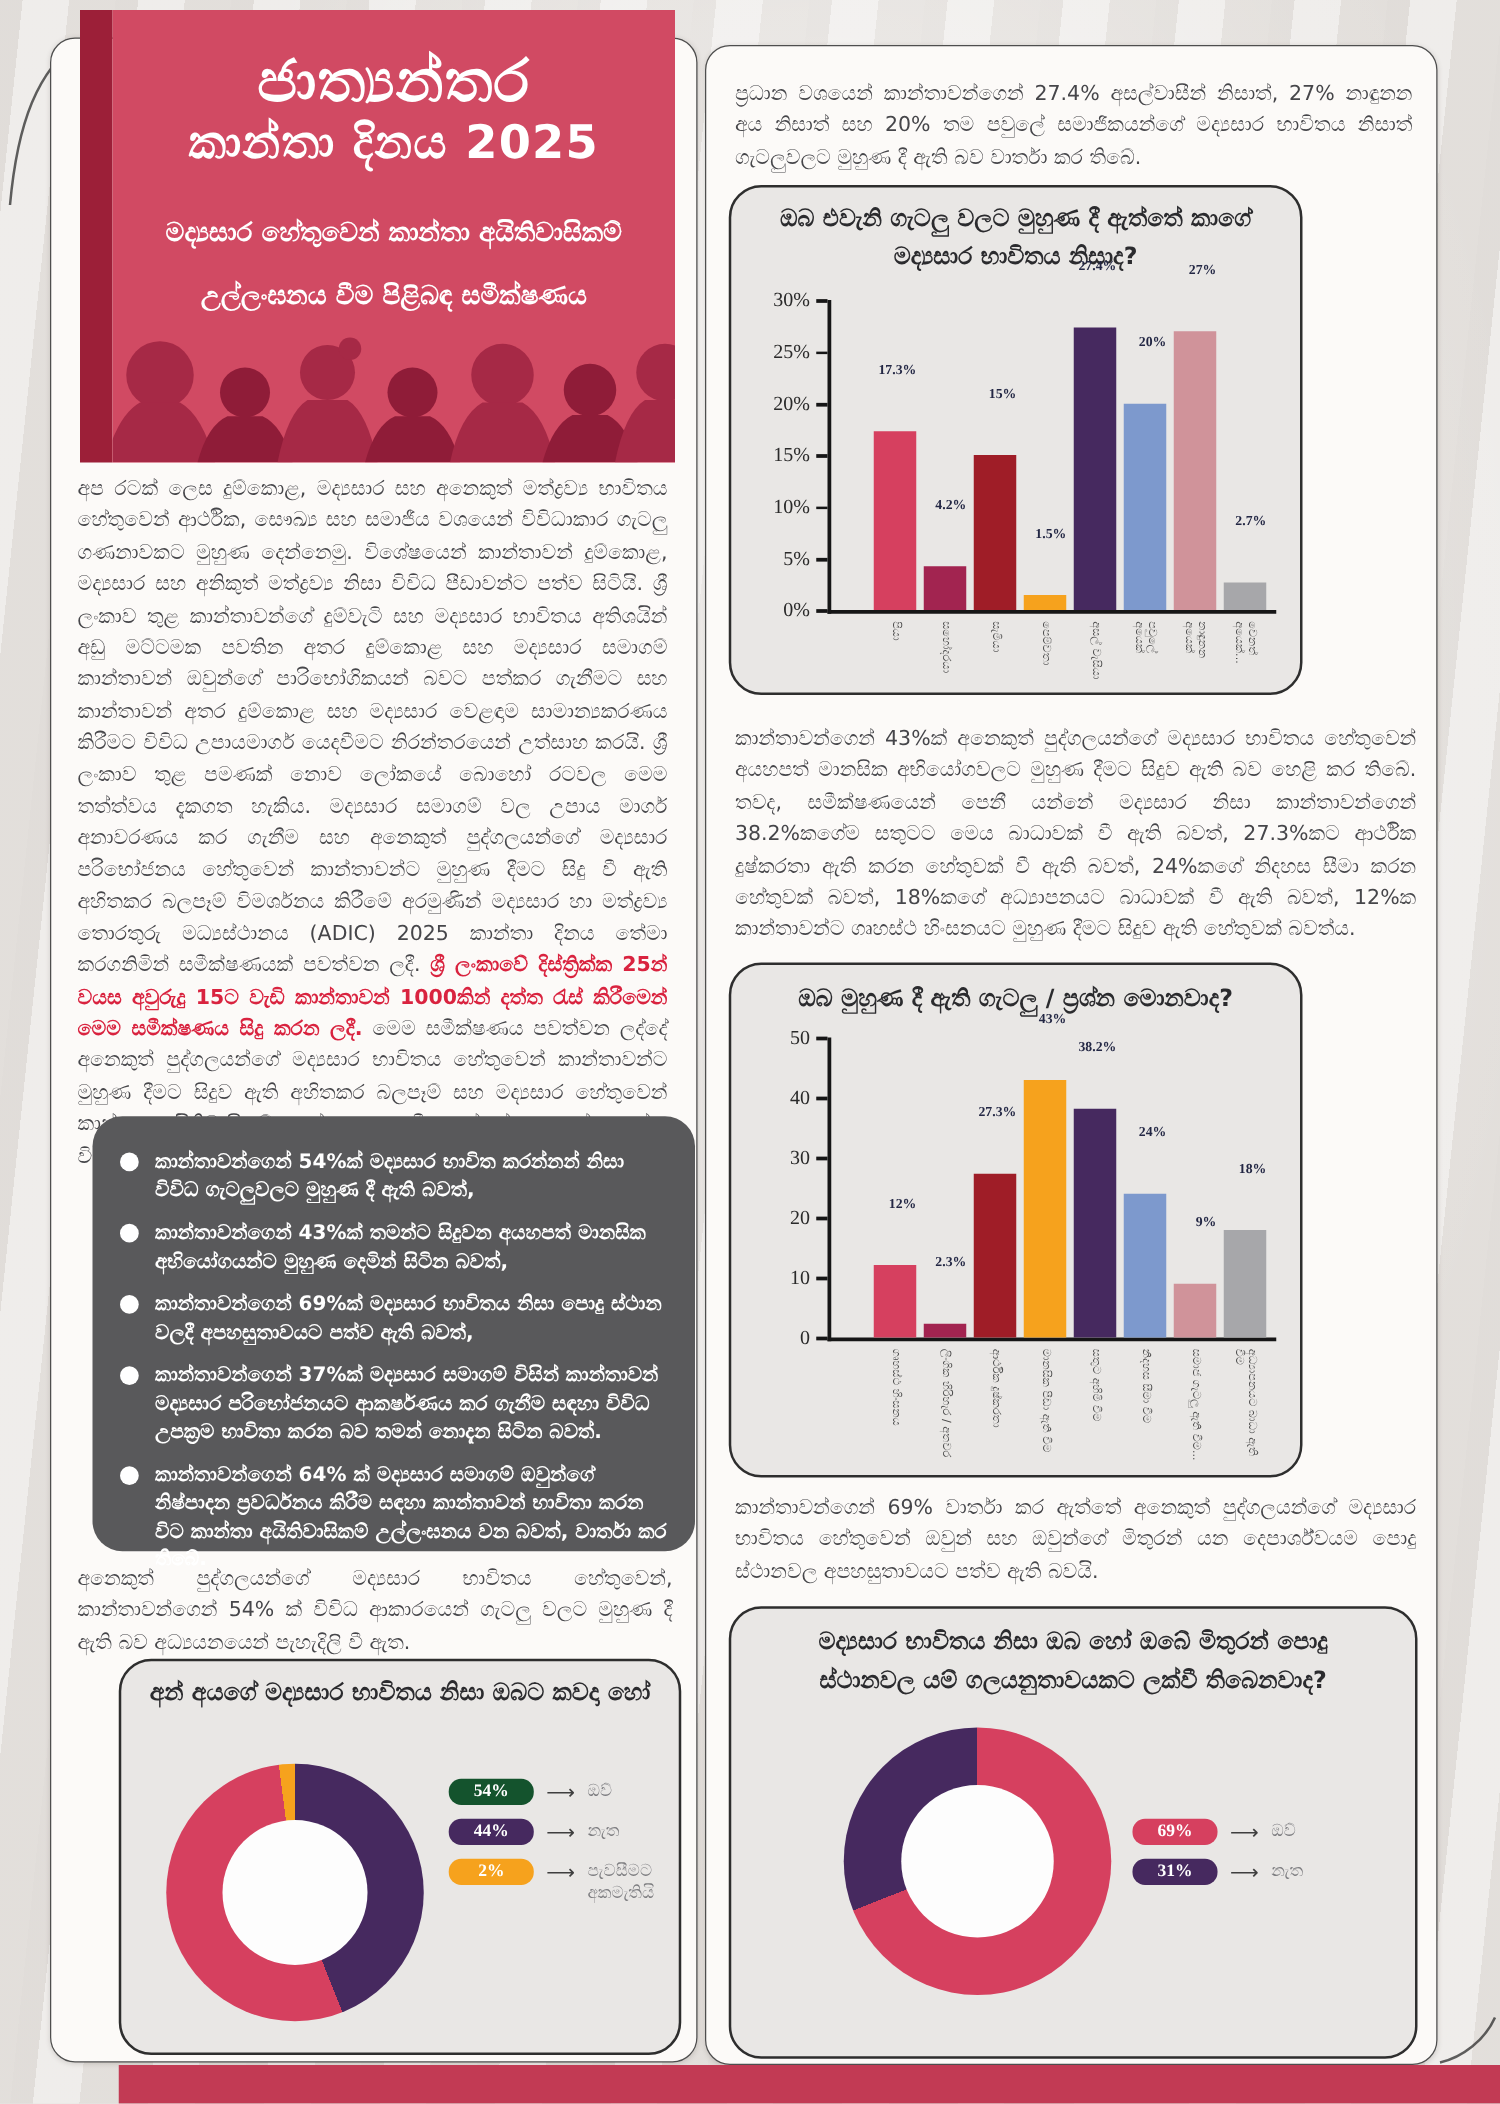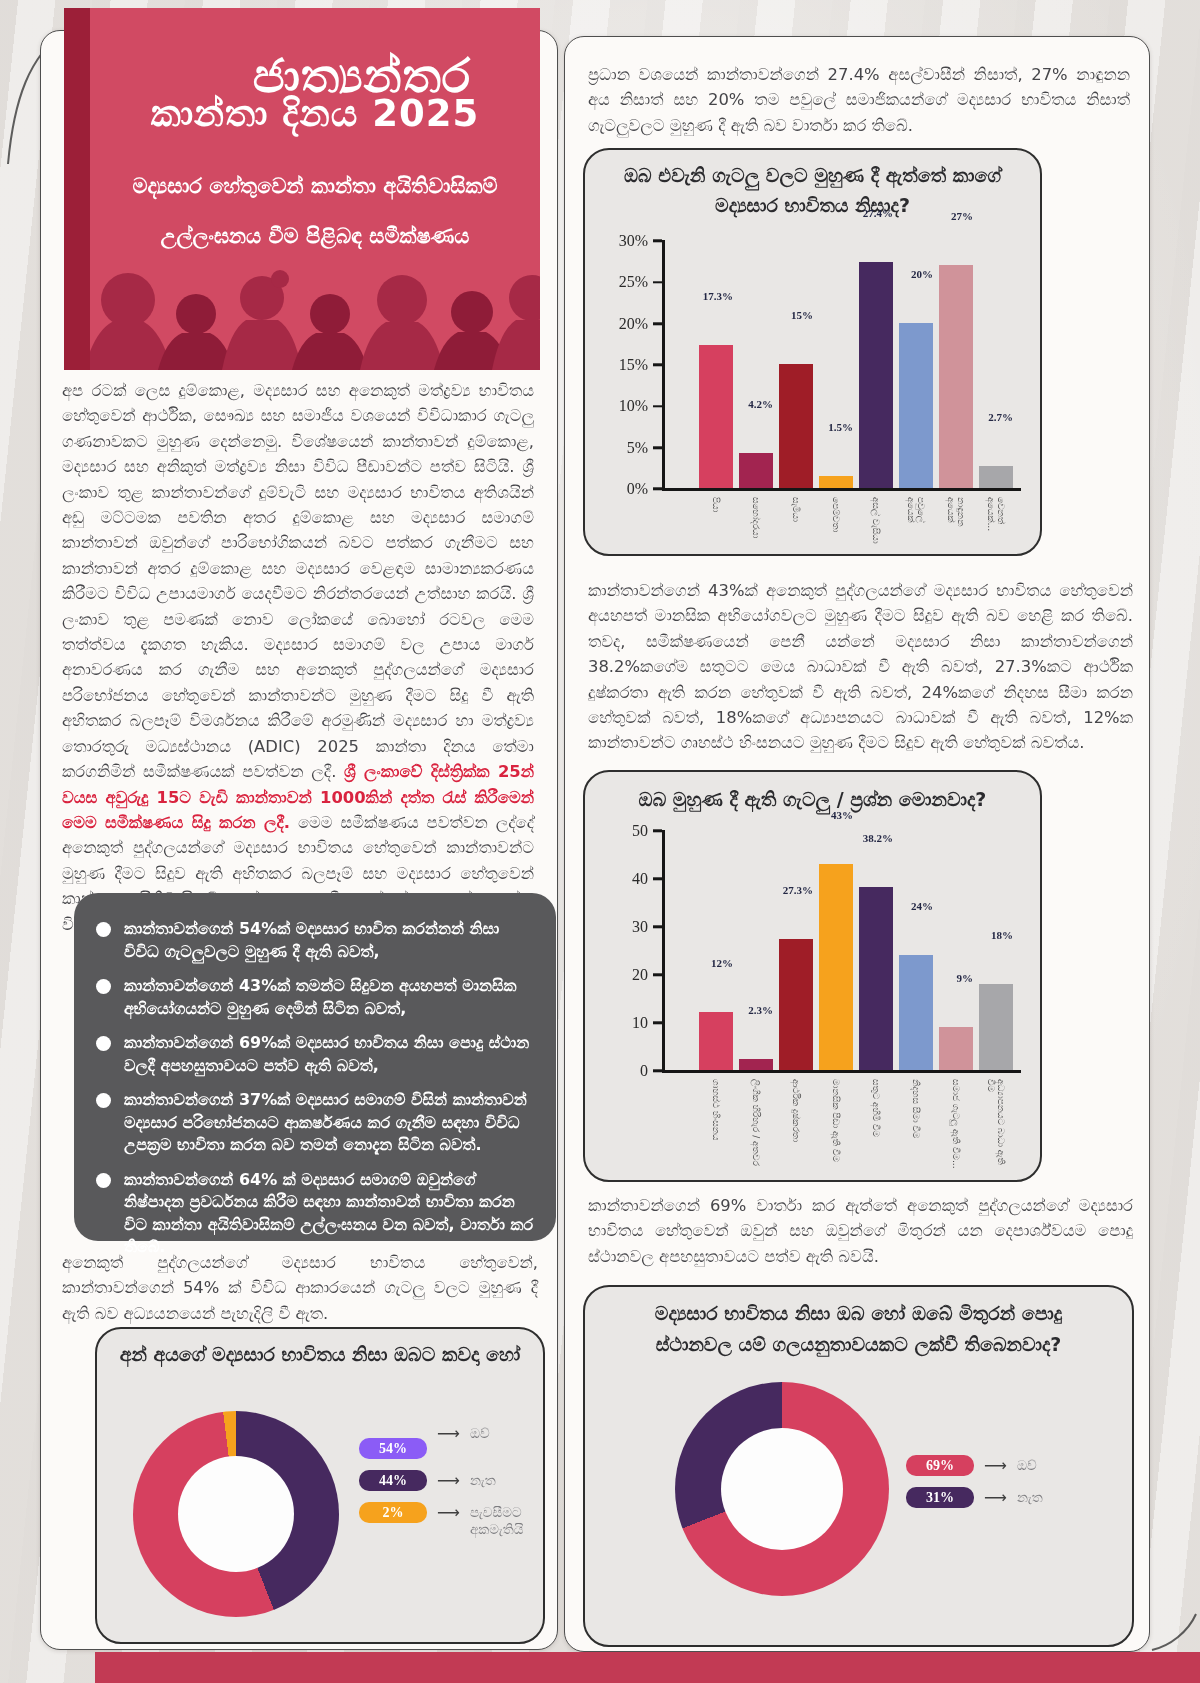--- a/index.html
+++ b/index.html
@@ -69,21 +69,21 @@
 
   <svg class="abs" style="left:0;top:28px;" width="72" height="142">
     <path class="deco" d="M64,4 C30,28 14,70 8,136"></path>
   </svg>
 
   <div class="abs card" style="left:40px;top:30px;width:516px;height:1618px;"></div>
   <div class="abs card" style="left:564px;top:36px;width:584px;height:1614px;"></div>
 
   <div class="abs hdr-spine" style="left:64px;top:8px;width:26px;height:362px;"></div>
   <div class="abs hdr" style="left:90px;top:8px;width:450px;height:362px;">
-    <div class="abs hdr-title" style="top:40px;font-size:47px;padding-left:47px;">ජාත්‍යන්තර</div>
+    <div class="abs hdr-title" style="top:30px;font-size:47px;">ජාත්‍යන්තර</div>
     <div class="abs hdr-title" style="top:84px;font-size:37px;">කාන්තා දිනය 2025</div>
     <div class="abs hdr-sub" style="top:166px;font-size:21px;">මද්‍යසාර හේතුවෙන් කාන්තා අයිතිවාසිකම්</div>
     <div class="abs hdr-sub" style="top:216px;font-size:21px;">උල්ලංඝනය වීම පිළිබඳ සමීක්ෂණය</div>
     <svg class="abs" style="left:0;bottom:0;" width="450" height="118" viewBox="0 0 450 118">
       <g fill="#a62946">
         <circle cx="38" cy="48" r="27"></circle>
           <path d="M-6 118 Q4 80 22 70 L54 70 Q72 80 82 118 Z"></path>
       </g>
       <g fill="#8f1c38">
         <circle cx="106" cy="62" r="20"></circle>
@@ -140,21 +140,21 @@
 
   <p class="abs para" style="left:62px;top:1250px;width:476px;margin:0;">අනෙකුත් පුද්ගලයන්ගේ මද්‍යසාර භාවිතය හේතුවෙන්, කාන්තාවන්ගෙන් 54% ක් විවිධ ආකාරයෙන් ගැටලු වලට මුහුණ දී ඇති බව අධ්‍යයනයෙන් පැහැදිලි වී ඇත.</p>
 
   <div class="abs panel" style="left:95px;top:1327px;width:446px;height:313px;">
     <div class="ptitle" style="top:14px;">අන් අයගේ මද්‍යසාර භාවිතය නිසා ඔබට කවදා හෝ</div>
     <div class="abs donut" style="left: 36px; top: 82px; width: 206px; height: 206px; background: conic-gradient(rgb(70, 41, 95) 0%, rgb(70, 41, 95) 44%, rgb(214, 64, 95) 44%, rgb(214, 64, 95) 98%, rgb(246, 162, 29) 98%, rgb(246, 162, 29) 100%);">
       <div class="hole" style="width:116px;height:116px;"></div>
     </div>
     <div class="abs" style="left:262px;top:94px;">
         <div class="lrow">
-          <div class="lbadge" style="background: #8b5cf6; margin-top: 15px;">54%</div>
+          <div class="lbadge" style="background: #14532d;">54%</div>
           <div class="larrow">⟶</div>
           <div class="llabel">ඔව්</div>
         </div>
         <div class="lrow">
           <div class="lbadge" style="background: rgb(70, 41, 95);">44%</div>
           <div class="larrow">⟶</div>
           <div class="llabel">නැත</div>
         </div>
         <div class="lrow">
           <div class="lbadge" style="background: rgb(246, 162, 29);">2%</div>

